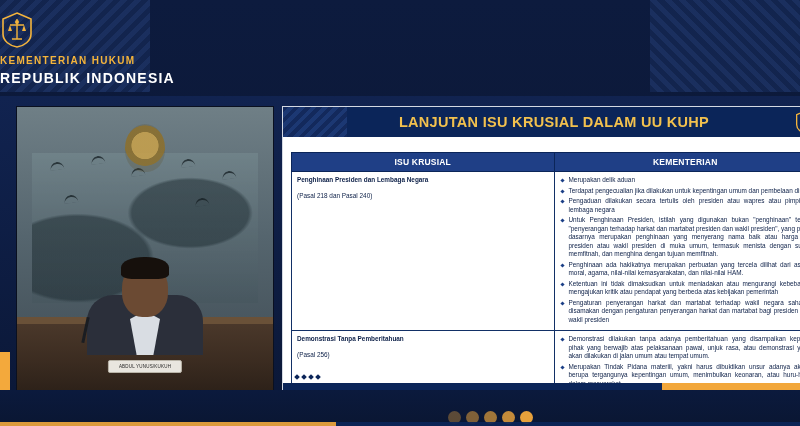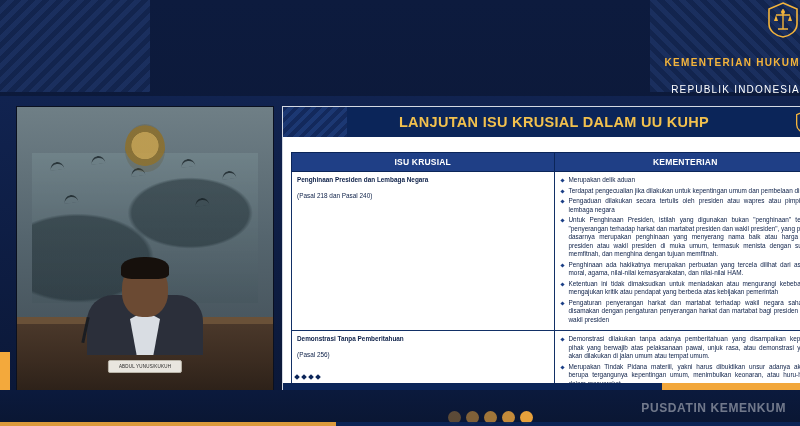--- a/index.html
+++ b/index.html
@@ -29,35 +29,35 @@
   .stripes.tr { right: 0; top: 0;
     background: repeating-linear-gradient(45deg,
       #13254f 0px, #13254f 5px,
       #1b3060 5px, #1b3060 10px); }
 
   
   .header {
     position: absolute; left: 0; right: 0; top: 0;
     height: 96px;
     display: flex; flex-direction: column;
-    align-items: flex-end; justify-content: center;
-    gap: 14px;
+    align-items: flex-start; justify-content: center;
+    gap: 2px;
   }
   .logo-mark {
     width: 34px; height: 38px;
     display: flex; align-items: center; justify-content: center;
     margin-bottom: 4px;
   }
   .logo-mark svg { display: block; }
   .kem-line1 {
     color: #f4b43c; font-size: 10px; font-weight: bold;
     letter-spacing: 1.3px;
   }
   .kem-line2 {
-    color: #ffffff; font-size: 10px; font-weight: normal;
+    color: #ffffff; font-size: 14px; font-weight: bold;
     letter-spacing: 1.2px; margin-top: 2px;
   }
 
   
   .body-band {
     position: absolute; left: 0; right: 0; top: 96px; bottom: 36px;
     background: linear-gradient(180deg,#112350 0%,#0b1838 100%);
   }
 
   
@@ -370,17 +370,16 @@
   </div>
 
   <div class="footer">
     <div class="footer-dots">
       <span></span>
         <span></span>
         <span></span>
         <span></span>
         <span></span>
     </div>
-    <div class="footer-wm">PUSDATIN KEMENKUM</div>
     <div class="footer-bar"></div>
   </div>
 
 </div>
 
 </body></html>

